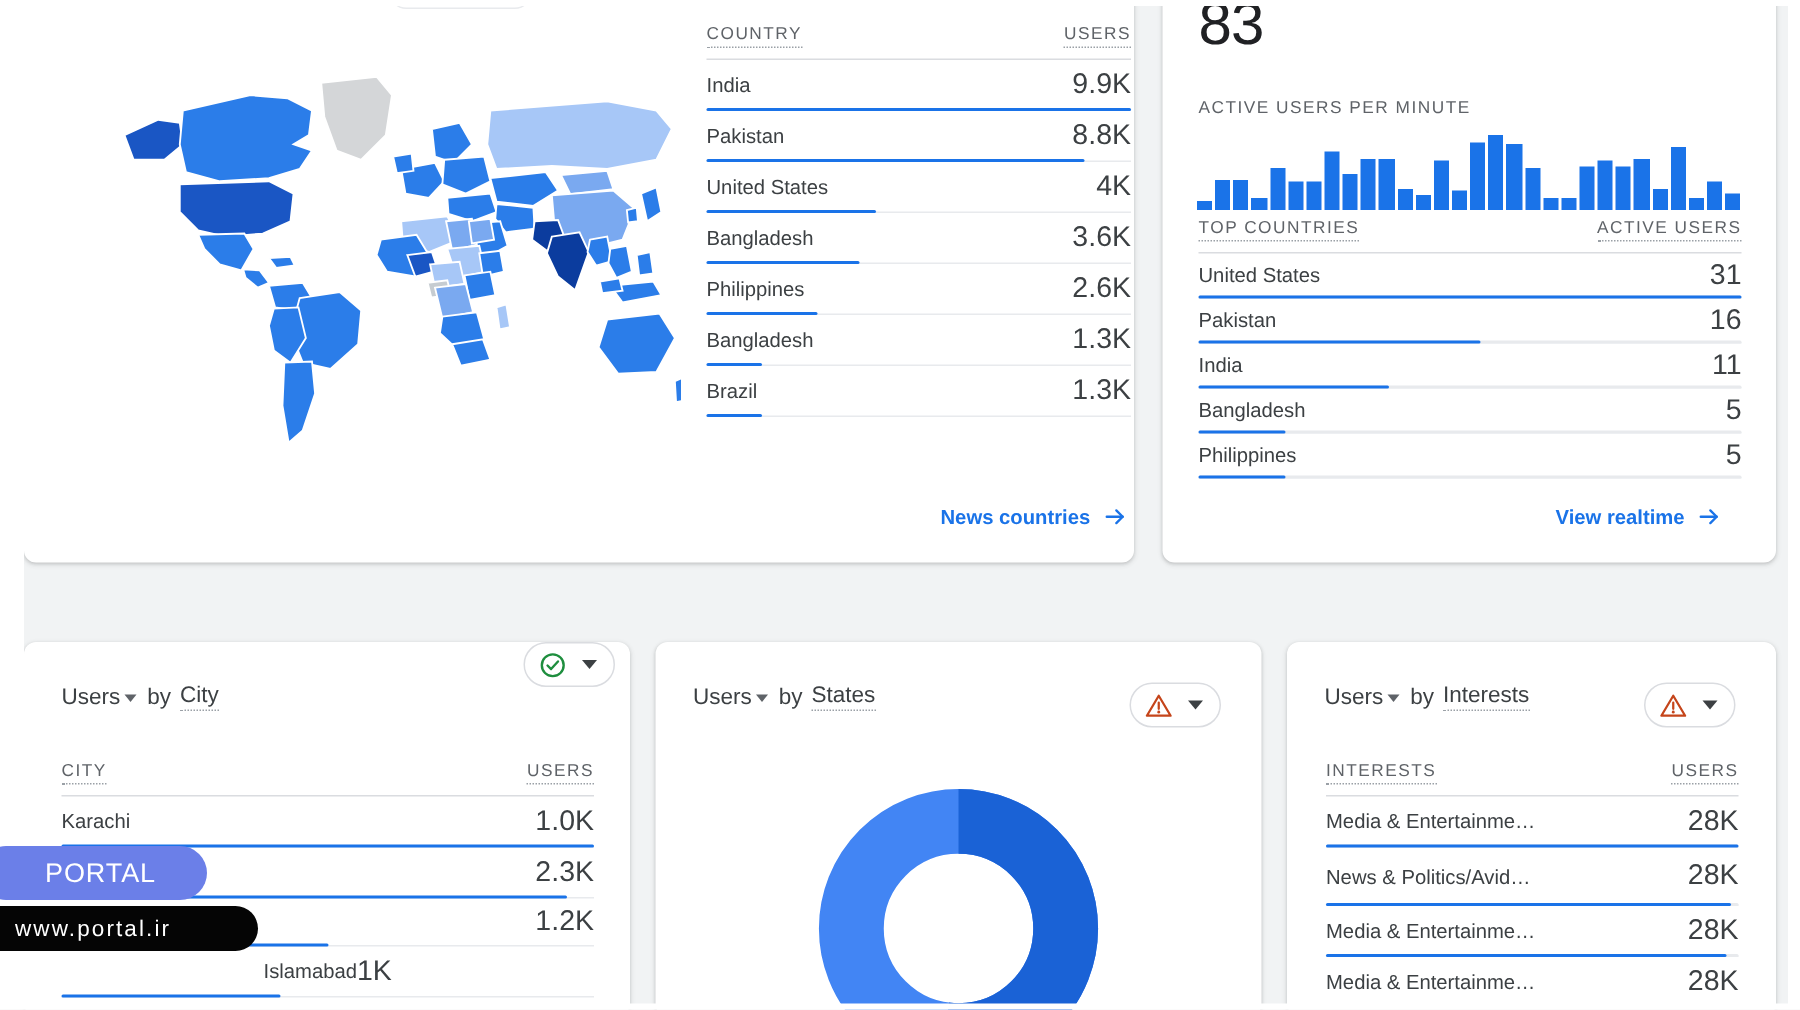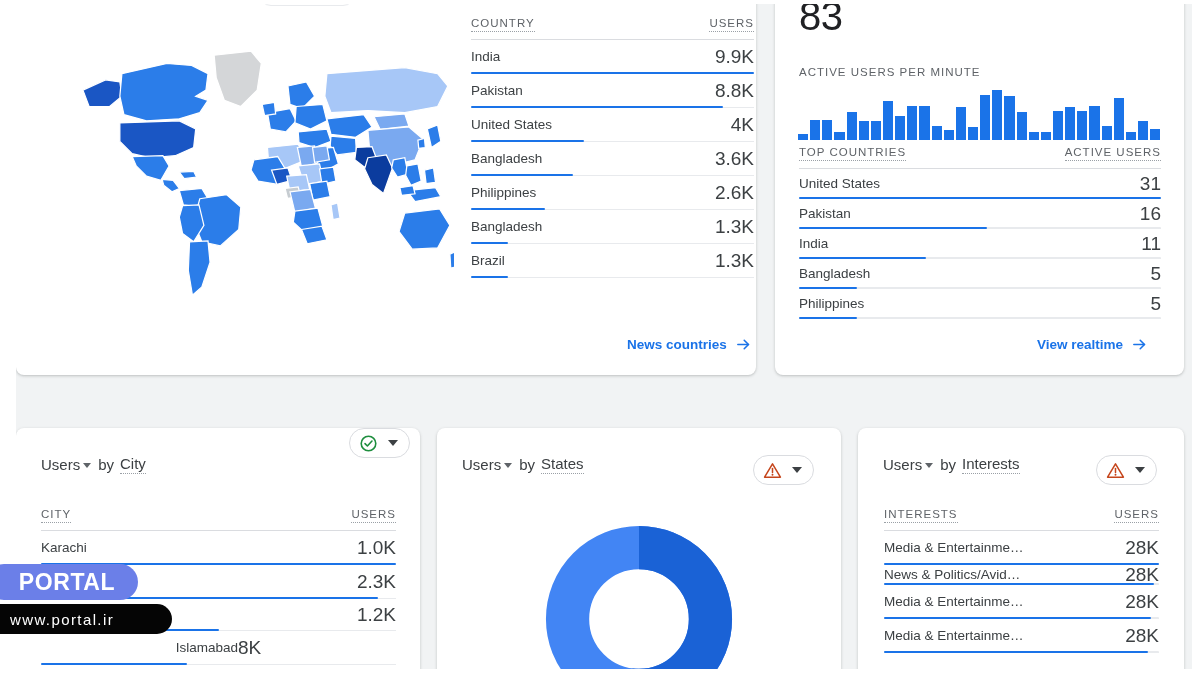--- a/index.html
+++ b/index.html
@@ -127,21 +127,21 @@
   
   #donut { position:absolute; left: 108px; top: 97px; width: 188px; height: 188px; }
 
   .wm { position: absolute; z-index: 80; }
   #wm-portal {
     left: -14px; top: 564px; height: 36px; width: 152px;
     background: #6b7fe8; border-radius: 18px;
     display:flex; align-items:center; justify-content:center;
   }
   #wm-portal span {
-    color:#fff; font-size: 23px; font-weight: bold; letter-spacing: .6px;
+    color:#fff; font-size: 18px; font-weight: normal; letter-spacing: .6px;
     padding-left: 10px;
   }
   #wm-url {
     left: -14px; top: 604px; height: 30px; width: 186px;
     background: #050505; border-radius: 15px;
     display:flex; align-items:center;
   }
   #wm-url span {
     color:#fff; font-size: 15px; letter-spacing: 1.4px; padding-left: 24px;
   }
@@ -419,21 +419,21 @@
             <span class="vl">2.3K</span>
             <i class="bar" style="width: 95%;"></i>
           </div>
           <div class="trow" style="height: 32px;">
             <span class="nm"></span>
             <span class="vl">1.2K</span>
             <i class="bar" style="width: 50%;"></i>
           </div>
           <div class="trow" style="height: 34px; justify-content: center;">
             <span class="nm">Islamabad</span>
-            <span class="vl">8K</span>
+            <span class="vl">1K</span>
             <i class="bar" style="width: 41%;"></i>
           </div>
         </div>
     </div>
   </div>
 
   <div class="card" id="card-gen">
     <div class="card-title">
       <span class="metric">Users</span>
       <i class="caret"></i>
@@ -476,21 +476,21 @@
         <span>INTERESTS</span>
         <span>USERS</span>
       </div>
       <div id="int-rows">
           <div class="trow" style="height: 34px;">
             <i class="bartrack"></i>
             <span class="nm">Media &amp; Entertainme…</span>
             <span class="vl">28K</span>
             <i class="bar" style="width: 100%;"></i>
           </div>
-          <div class="trow" style="height: 20px; align-items: center;">
+          <div class="trow" style="height: 39px; align-items: center;">
             <i class="bartrack"></i>
             <span class="nm">News &amp; Politics/Avid…</span>
             <span class="vl">28K</span>
             <i class="bar" style="width: 98%;"></i>
           </div>
           <div class="trow" style="height: 34px;">
             <i class="bartrack"></i>
             <span class="nm">Media &amp; Entertainme…</span>
             <span class="vl">28K</span>
             <i class="bar" style="width: 97%;"></i>

